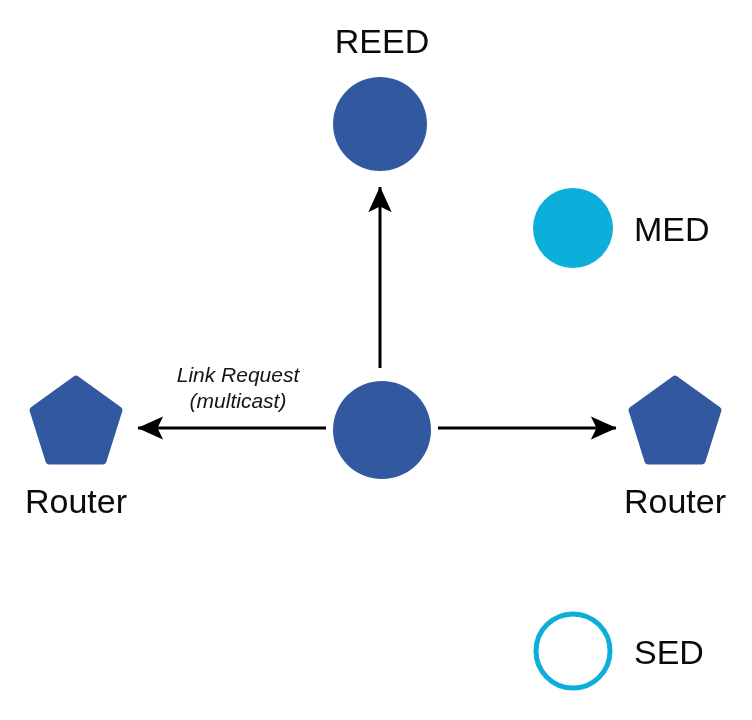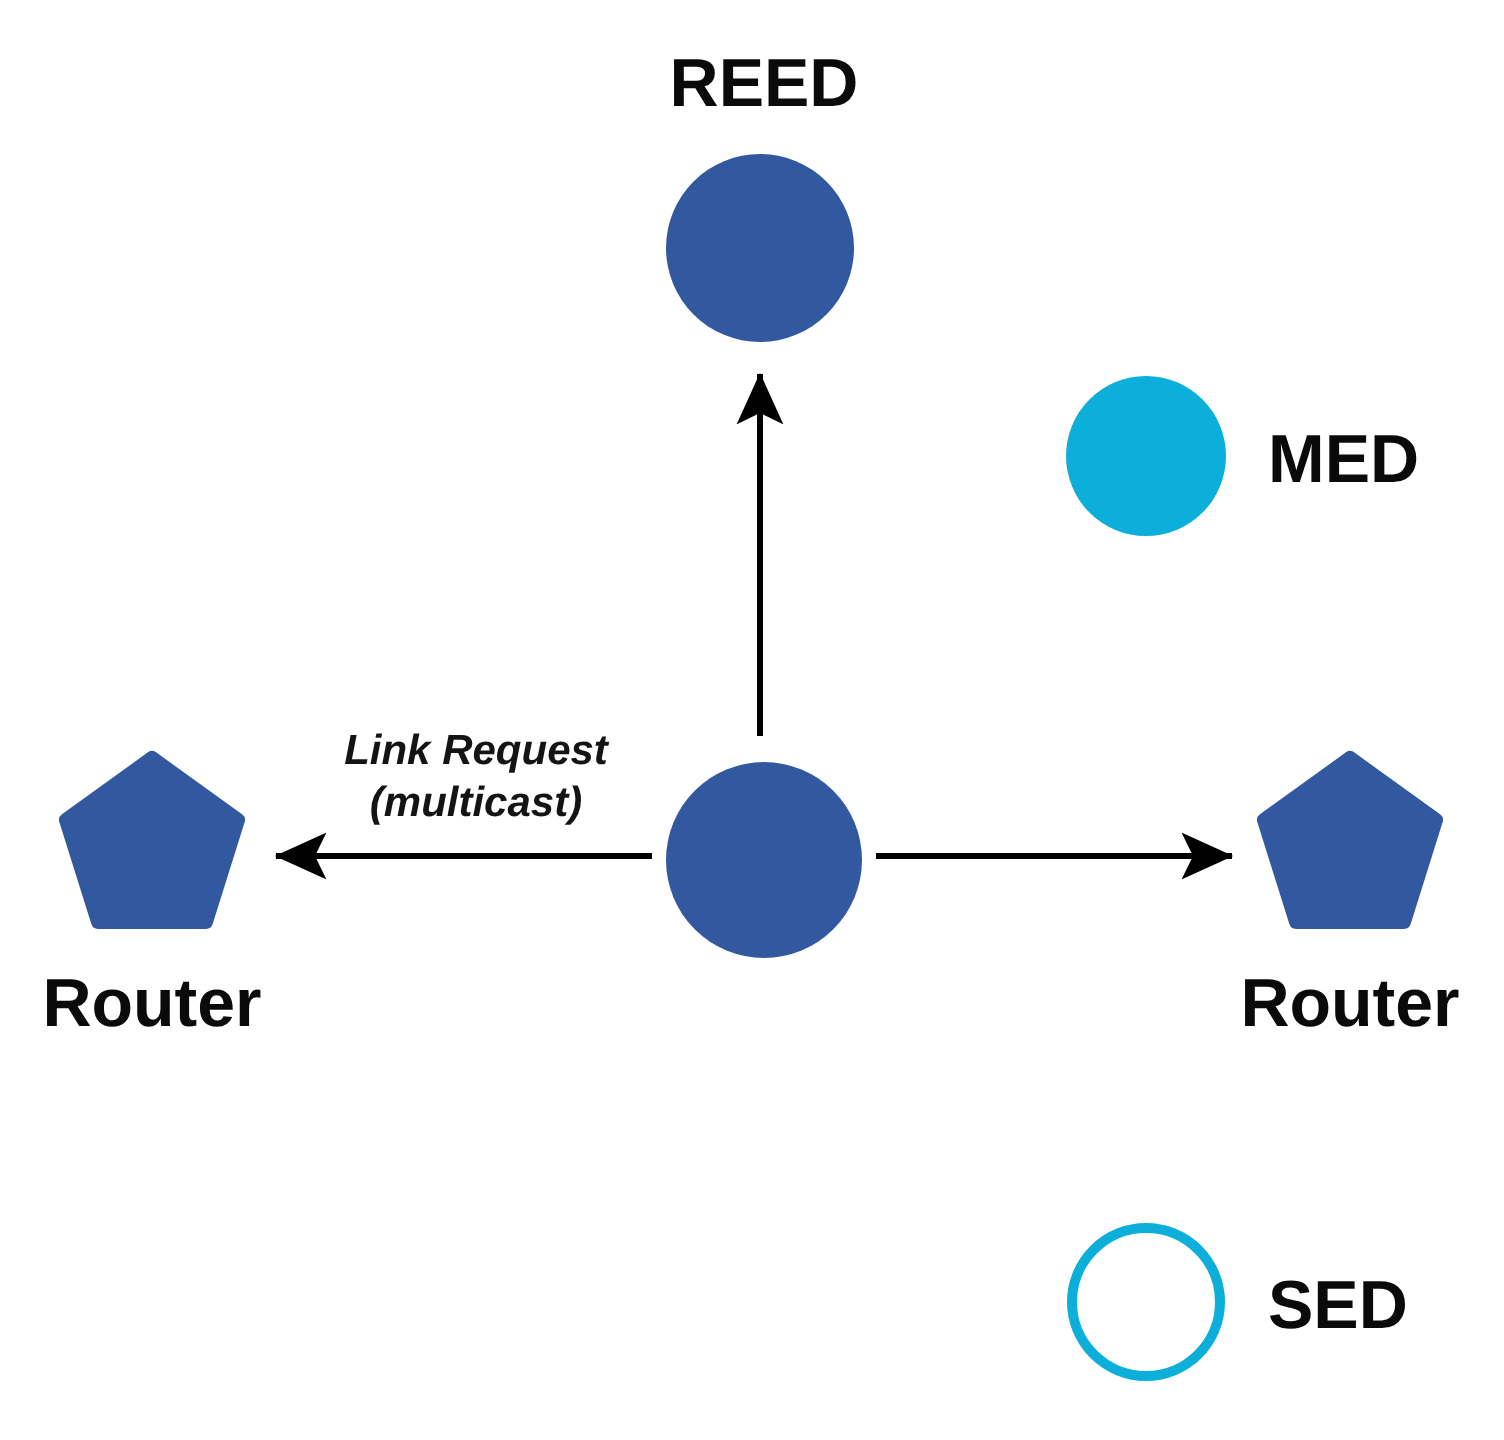--- a/index.html
+++ b/index.html
@@ -10,21 +10,20 @@
   }
   body {
     font-family: "Liberation Sans", sans-serif;
   }
   #diagram-root {
     position: relative;
     width: 748px;
     height: 720px;
     background: #ffffff;
     overflow: hidden;
-    font-weight: bold;
   }
   #topology-svg {
     position: absolute;
     top: 0;
     left: 0;
     width: 752px;
     height: 720px;
     display: block;
   }
   .node-label {

